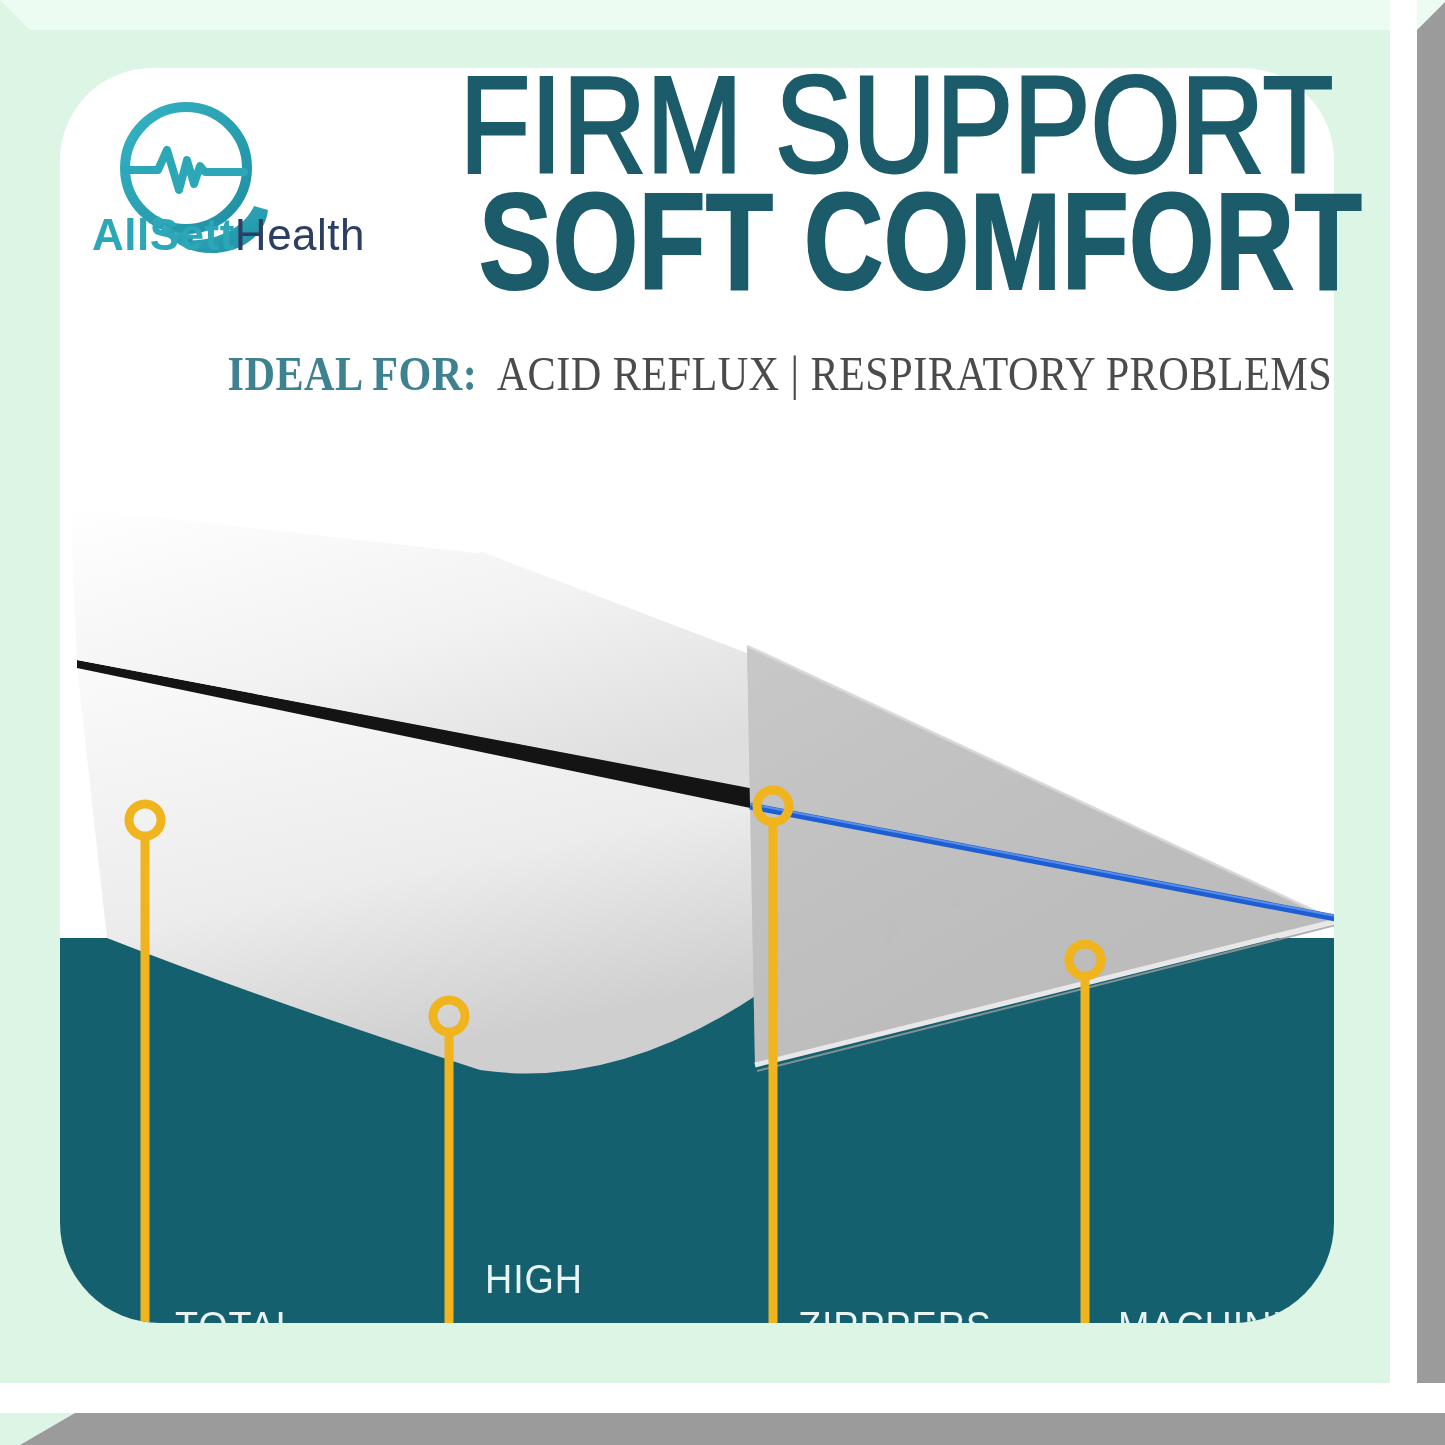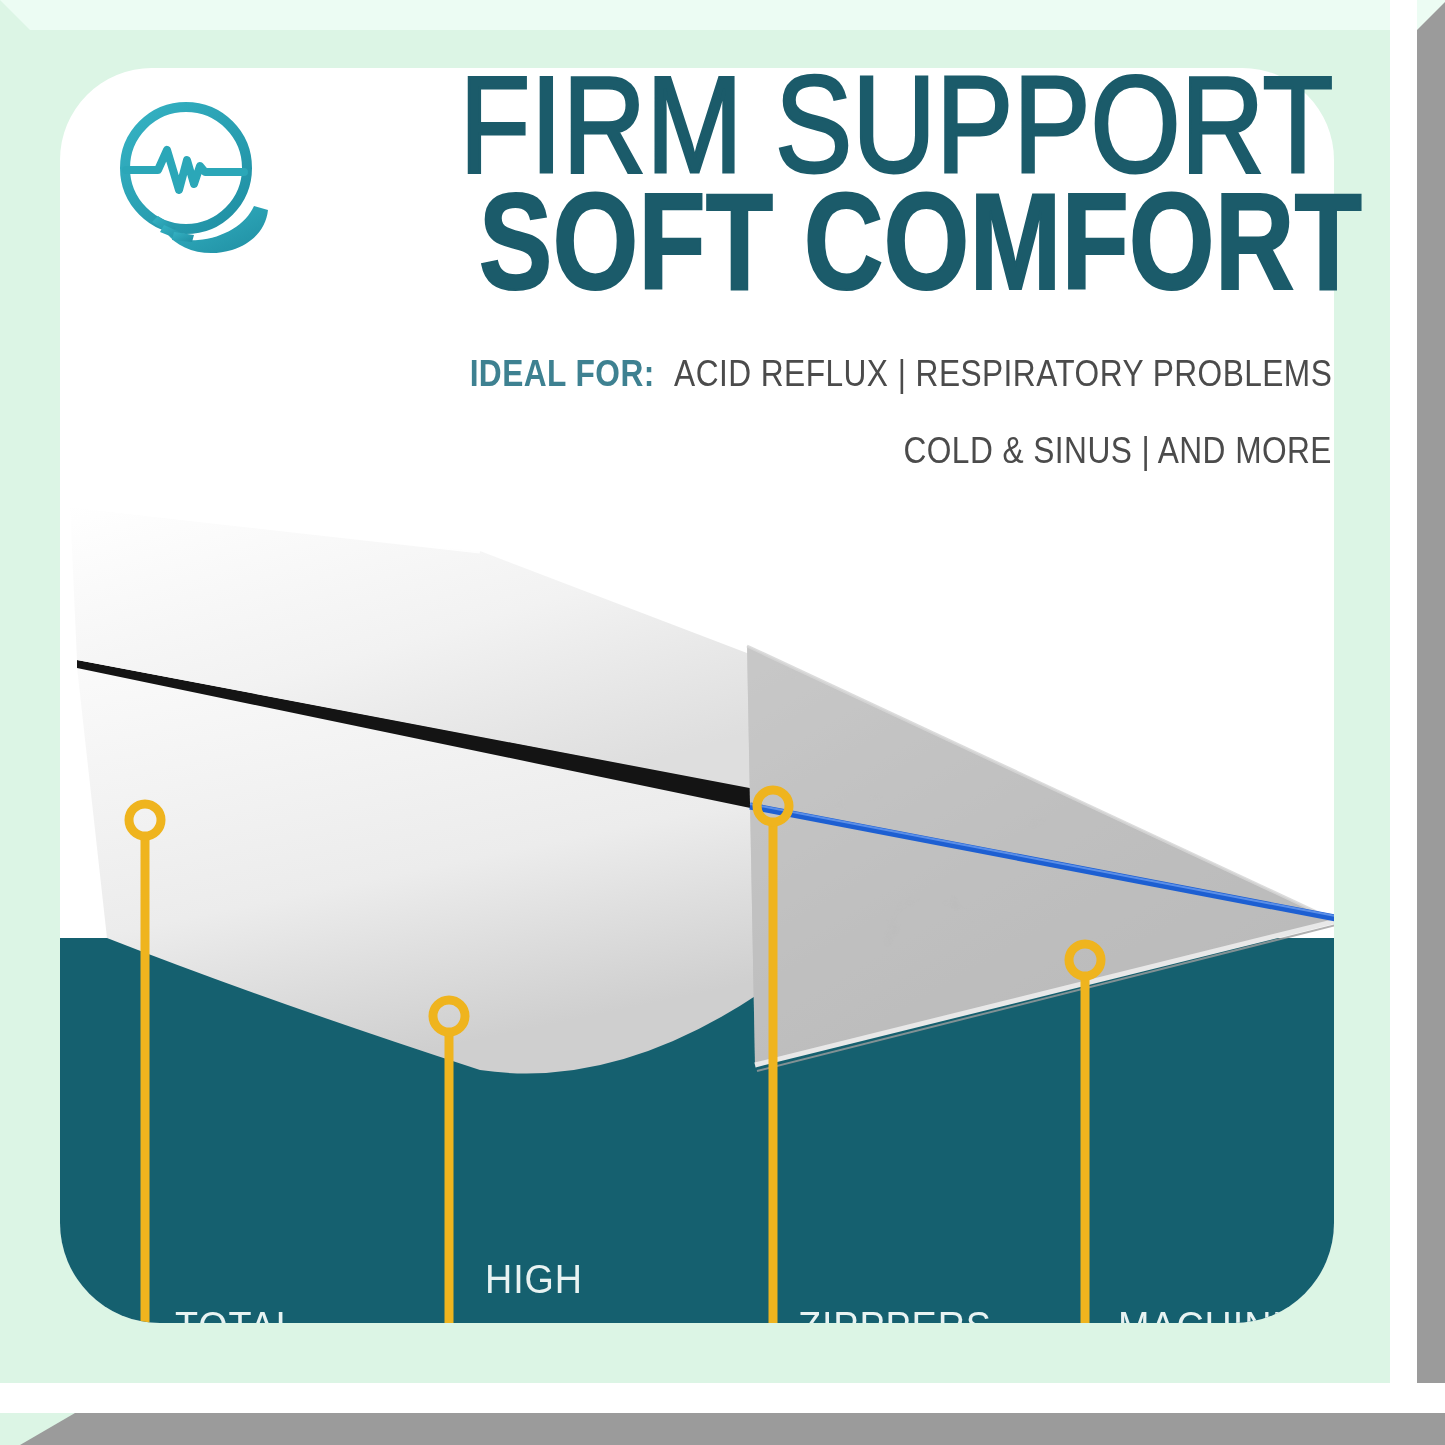--- a/index.html
+++ b/index.html
@@ -32,21 +32,21 @@
   .brand-secondary{color:#2c3e62;font-weight:500;}
 
   
   .headline{position:absolute;right:83px;top:0;z-index:3;text-align:right;color:#1b5b6a;white-space:nowrap;}
   .headline .hl1,.headline .hl2{position:absolute;right:0;display:inline-block;transform-origin:100% 50%;line-height:1;}
   .hl1{top:55px;right:29px !important;font-size:138px;font-weight:400;-webkit-text-stroke:3px #1b5b6a;transform:scaleX(0.84);}
   .hl2{top:172px;font-size:138px;font-weight:700;-webkit-text-stroke:2px #1b5b6a;transform:scaleX(0.80);}
 
   
   .idealfor{position:absolute;right:113px;top:352px;z-index:3;text-align:right;}
-  .if-row{display:block;white-space:nowrap;margin-bottom:33px;font-size:36px;line-height:44px;color:#4b4b4b;letter-spacing:0.5px;}
+  .if-row{display:block;white-space:nowrap;margin-bottom:33px;font-size:48px;line-height:44px;color:#4b4b4b;letter-spacing:0.5px;font-family:Liberation Serif, serif;}
   .if-line{display:inline-block;transform:scaleX(0.88);transform-origin:100% 50%;}
   .if-label{color:#3e8191;font-weight:700;margin-right:22px;}
 
   
   .callout-label{position:absolute;color:#e8f3f2;font-size:41px;line-height:47.5px;letter-spacing:1px;
     transform:scaleX(0.92);transform-origin:0 0;white-space:pre;}
   .cl1{left:115px;top:1140px;}
   .cl2{left:425px;top:1093px;}
   .cl3{left:738px;top:1140px;}
   .cl4{left:1058px;top:1140px;}
@@ -141,20 +141,23 @@
       <path d="M 40,82 H 72 L 81,62 L 93,102 L 101,72 L 108,96 L 114,78 L 119,84 H 158" fill="none" stroke="#2ba7b8" stroke-width="8" stroke-linecap="round" stroke-linejoin="round"></path>
     </g>
     <g fill="url(#logoGrad)">
       <path d="M 168,118 C 160,136 138,150 112,152 C 98,153 88,150 80,144
                C 92,162 120,170 146,162 C 168,155 180,140 182,122 Z"></path>
       <path d="M 84,146 L 66,134 L 72,128 L 90,140 Z"></path>
       <path d="M 94,152 L 74,144 L 78,137 L 98,146 Z"></path>
       <path d="M 106,154 L 86,152 L 88,144 L 108,147 Z"></path>
     </g>
   </svg>
+  <div class="brand-text">
+    <span class="brand-primary">AllSett</span><span class="brand-secondary">Health</span>
+  </div>
 
   <div class="callout-label cl1">
     <div>TOTAL</div>
     
     
   </div>
   <div class="callout-label cl2">
     <div>HIGH</div>
     
     
@@ -174,16 +177,13 @@
 
 <div class="headline">
   <span class="hl1">FIRM SUPPORT</span>
   <span class="hl2">SOFT COMFORT</span>
 </div>
 
 <div class="idealfor">
   <div class="if-row">
     <span class="if-line"><span class="if-label">IDEAL FOR:</span><span>ACID REFLUX | RESPIRATORY PROBLEMS</span></span>
   </div>
-  <div class="if-row">
-    <span class="if-line">COLD &amp; SINUS | AND MORE</span>
-  </div>
 </div>
 
 </body></html>

